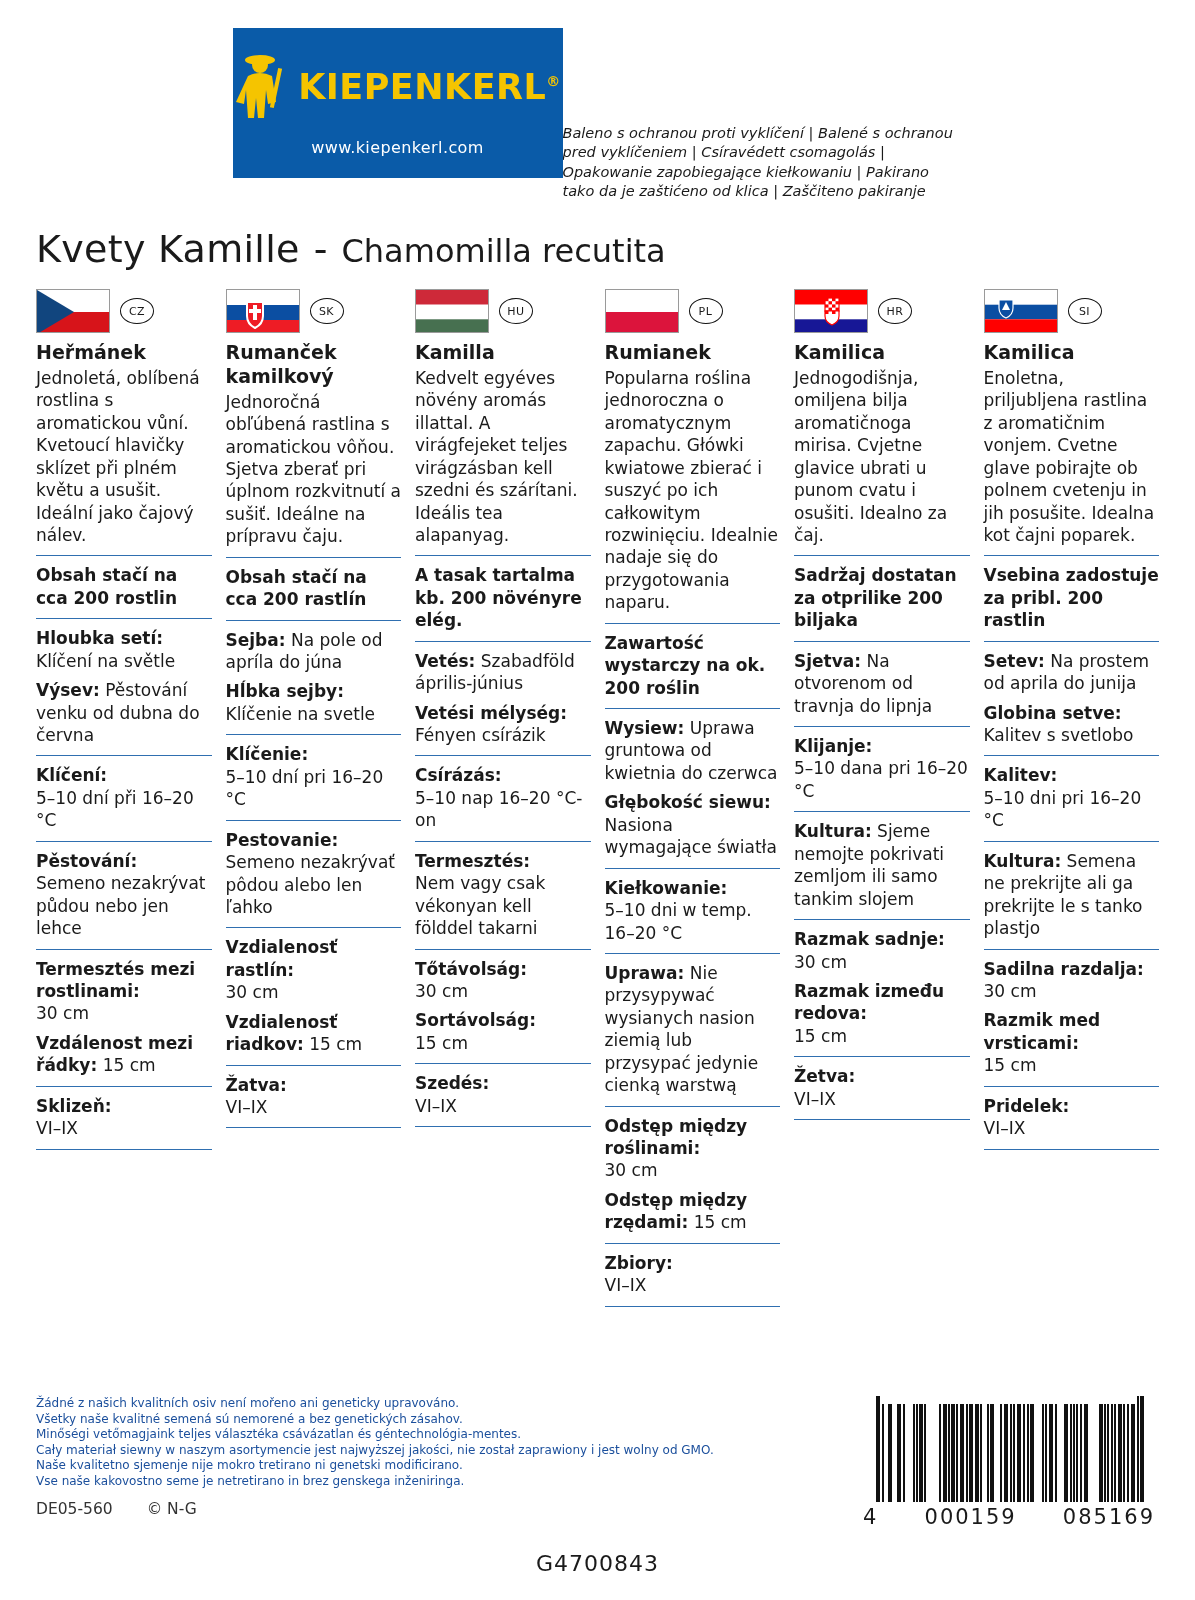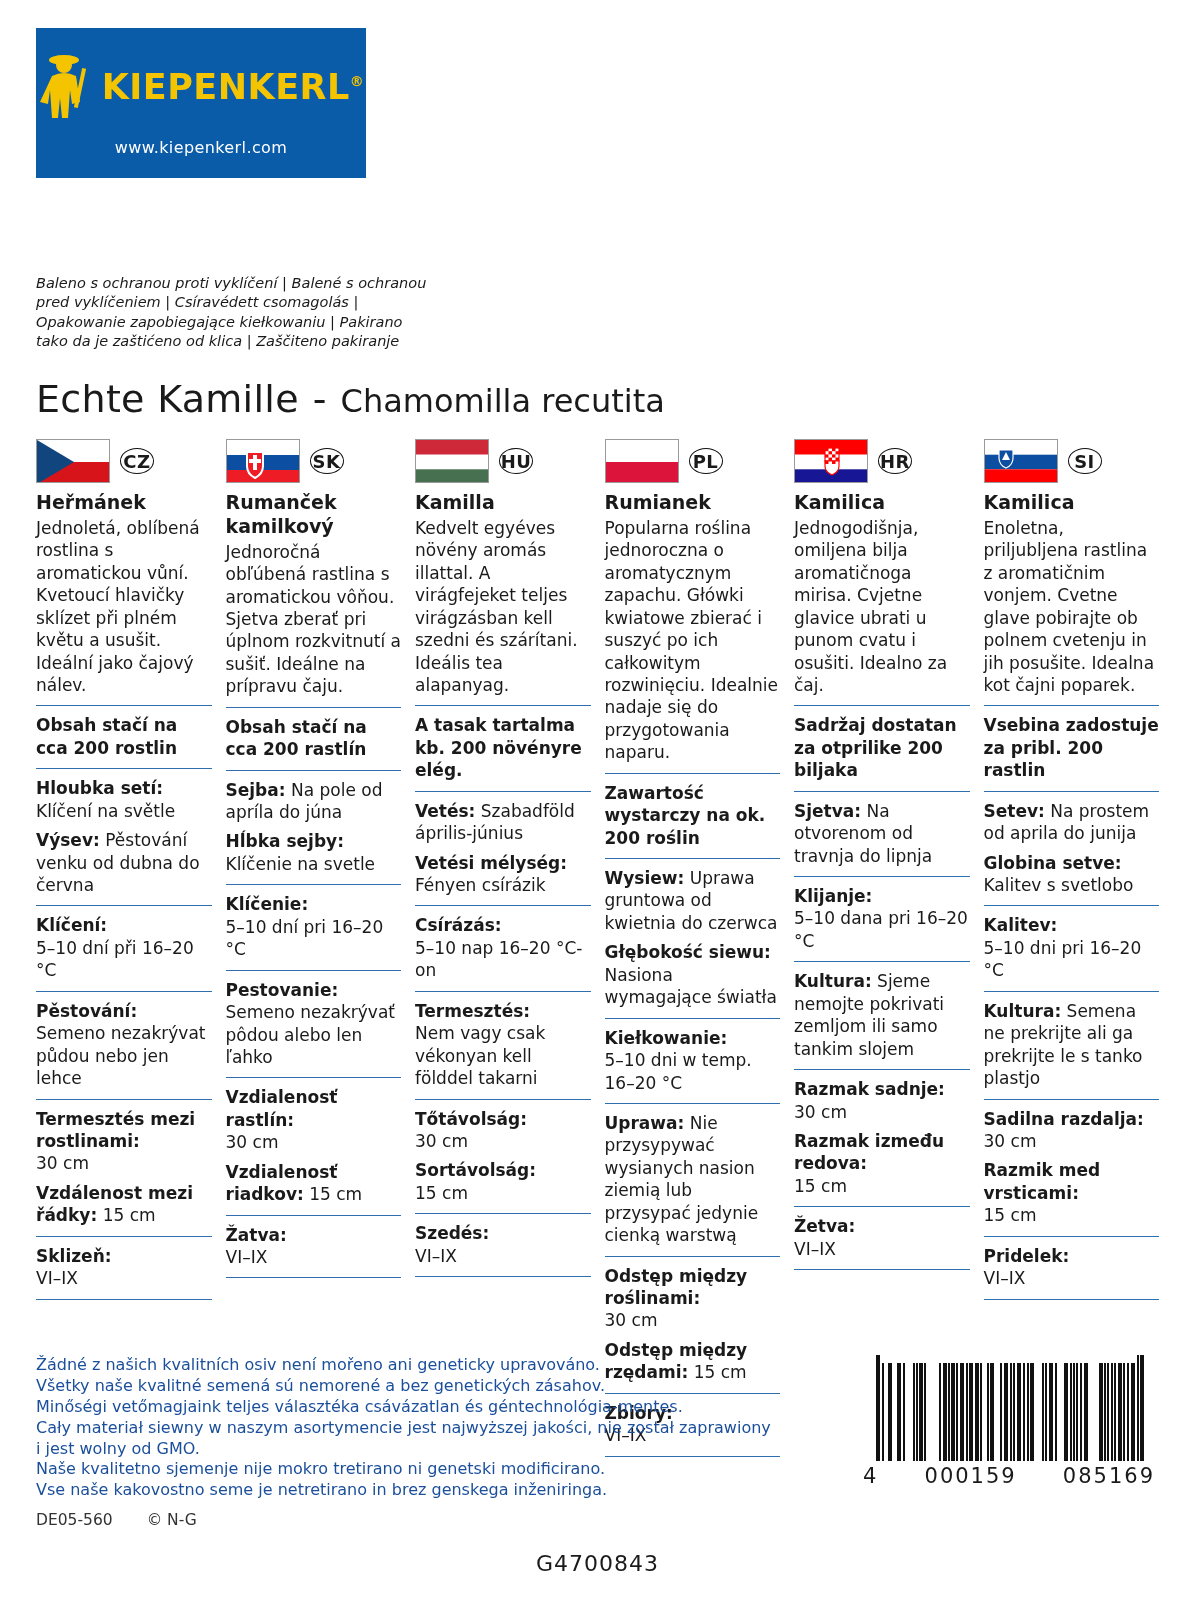--- a/index.html
+++ b/index.html
@@ -8,21 +8,21 @@
     width: 1195px; height: 1600px;
     background: #ffffff;
     font-family: "DejaVu Sans", sans-serif;
     color: #1a1a1a;
     position: relative;
     overflow: hidden;
   }
   .page { position: relative; width:1195px; height:1600px; padding: 28px 36px 0 36px; }
 
   
-  .header { display:flex; align-items:flex-start; justify-content:center;flex-direction:column; }
+  .header { display:flex; align-items:flex-start; justify-content:center; }
   .logo-box {
     width: 330px; height: 150px; background:#0a5ba8;
     display:flex; flex-direction:column; align-items:center; justify-content:center;
     position:relative;
   }
   .logo-main { display:flex; align-items:center; gap:10px; }
   .logo-mark { width:54px; height:74px; position:relative; }
   .logo-word {
     color:#f5c400; font-weight:bold; font-size:35px; letter-spacing:0.5px;
     font-family:"DejaVu Sans", sans-serif;
@@ -42,36 +42,36 @@
   .title-latin { font-size:32px; color:#1a1a1a; }
 
   
   .grid { margin-top:18px; display:grid; grid-template-columns: repeat(6, 1fr); column-gap:14px; }
   .col { min-width:0; }
 
   .flagrow { display:flex; align-items:center; gap:10px; height:44px; }
   .flag { width:74px; height:44px; border:1px solid #9a9a9a; position:relative; overflow:hidden; }
   .code {
     width:34px; height:26px; border:1.6px solid #111; border-radius:50%;
-    font-size:18px; display:flex; align-items:center; justify-content:center;
-    font-weight:bold; letter-spacing:0.5px;
+    font-size:11px; display:flex; align-items:center; justify-content:center;
+    font-weight:normal; letter-spacing:0.5px;
   }
 
   .sect { padding:8px 0 9px 0; }
   .rule { border-top:1.6px solid #2f6fb0; }
   .name { font-weight:bold; font-size:19px; line-height:1.25; margin-bottom:2px; }
   .body { font-size:17px; line-height:1.32; }
   .bold { font-weight:bold; }
   .blk { font-size:17px; line-height:1.32; }
   .blk + .blk { margin-top:7px; }
 
   
   .footer { position:absolute; left:36px; right:36px; bottom:0; }
   .gmo {
-    color:#1b4f9c; font-size:16px; line-height:1.30; width:740px;
+    color:#1b4f9c; font-size:12px; line-height:1.30; width:740px;
     font-family:"DejaVu Sans", sans-serif;
   }
   .footer-wrap { display:flex; justify-content:space-between; align-items:flex-start; }
   .barcode-box { width:300px; text-align:center; }
   .bars { height:106px; display:flex; align-items:flex-end; gap:0px; justify-content:center; }
   .bars i { display:block; background:#111; height:100%; }
   .barnum { font-size:21px; letter-spacing:2px; margin-top:3px; display:flex; justify-content:space-between; padding:0 4px; }
   .codes { margin-top:10px; font-size:15.5px; display:flex; gap:34px; color:#333; }
   .gcode { text-align:center; font-size:22px; letter-spacing:1px; padding:22px 0 24px 0; }
 </style>
@@ -94,21 +94,21 @@
           </svg>
         </div>
         <div class="logo-word"><span>KIEPENKERL</span><span class="logo-reg">®</span></div>
       </div>
       <div class="logo-url">www.kiepenkerl.com</div>
     </div>
     <div class="prot-text">Baleno s ochranou proti vyklíčení | Balené s ochranou pred vyklíčeniem | Csíravédett csomagolás | Opakowanie zapobiegające kiełkowaniu | Pakirano tako da je zaštićeno od klica | Zaščiteno pakiranje</div>
   </div>
 
   <div class="title-row">
-    <span class="title-main">Echte Kamille</span>
+    <span class="title-main">Kvety Kamille</span>
     <span class="title-dash">-</span>
     <span class="title-latin">Chamomilla recutita</span>
   </div>
 
   <div class="grid">
 
     <div class="col">
       <div class="flagrow">
         <div class="flag">
           <svg viewBox="0 0 74 44" width="74" height="44">

